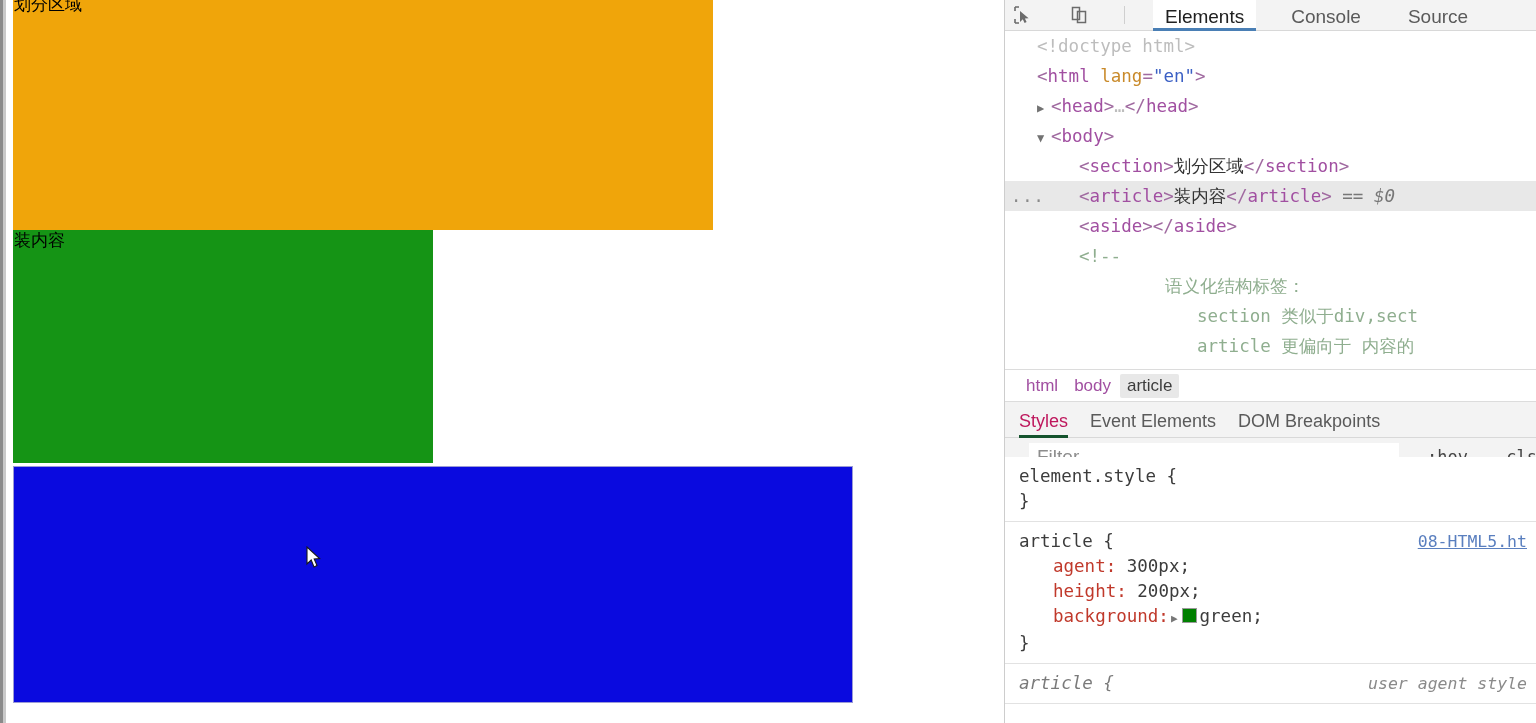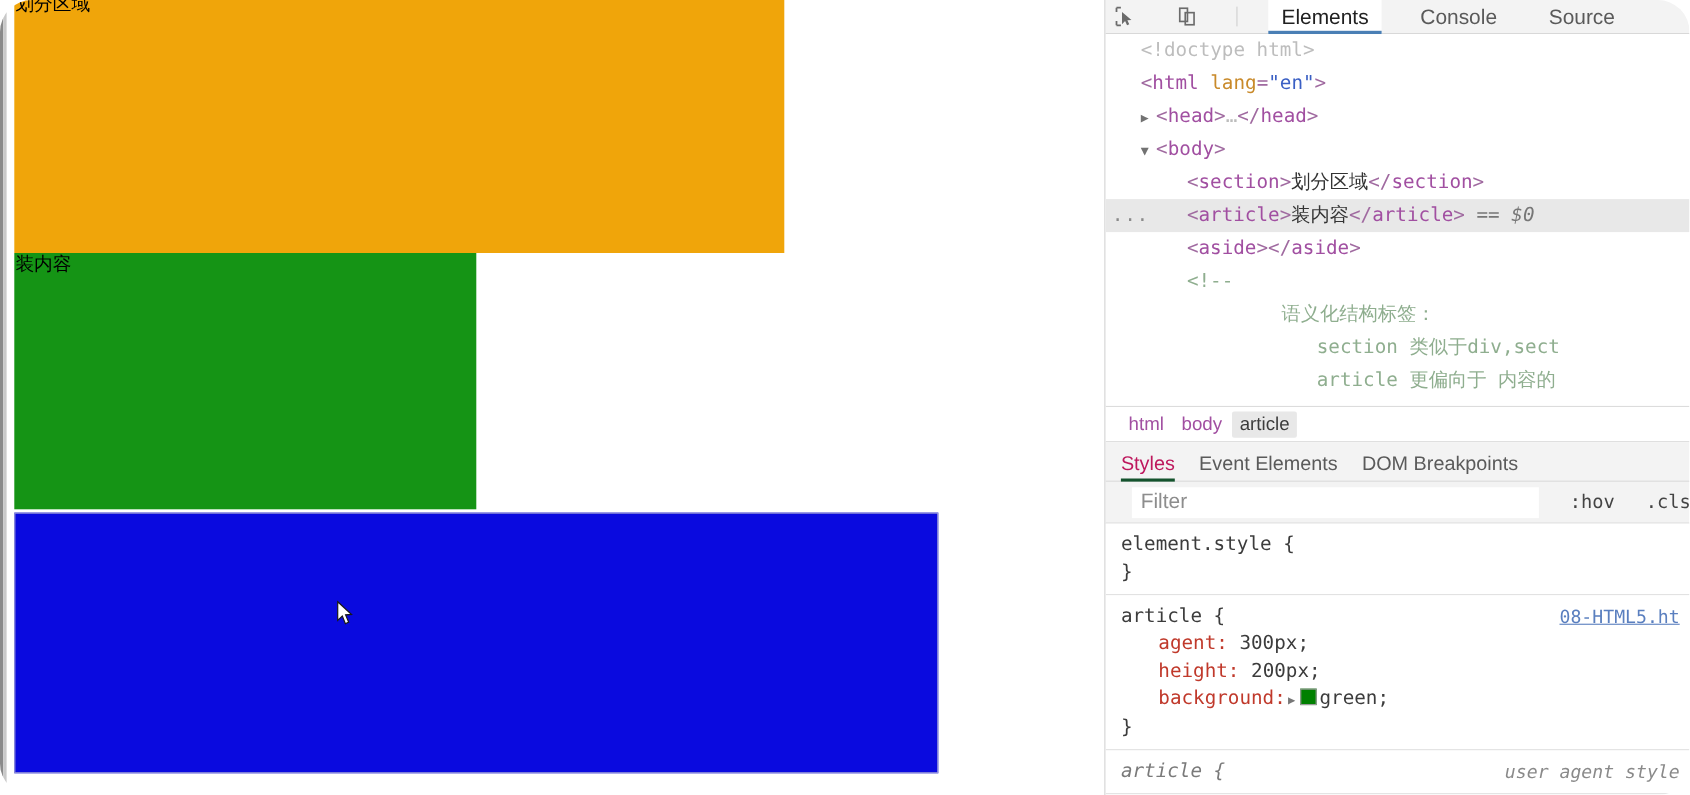--- a/index.html
+++ b/index.html
@@ -11,21 +11,20 @@
     background: #ffffff;
     font-family: "Liberation Sans", sans-serif;
   }
 
   #screen {
     position: relative;
     width: 1536px;
     height: 723px;
     overflow: hidden;
     background: #ffffff;
-    border-radius: 29px;
   }
 
   
   #page-area {
     position: absolute;
     left: 0;
     top: 0;
     width: 1004px;
     height: 723px;
     background: #ffffff;
@@ -272,21 +271,21 @@
     font-family: "DejaVu Sans Mono", "Liberation Mono", monospace;
     font-size: 17px;
     color: #444444;
     margin-left: 28px;
     white-space: nowrap;
   }
 
   
   #css-rules {
     position: absolute;
-    left: 0; top: 476px;
+    left: 0; top: 457px;
     width: 532px; height: 247px;
     background: #ffffff;
     overflow: hidden;
     font-family: "DejaVu Sans Mono", "Liberation Mono", monospace;
     font-size: 17.5px;
     line-height: 25px;
     white-space: nowrap;
   }
   .rule {
     position: relative;

